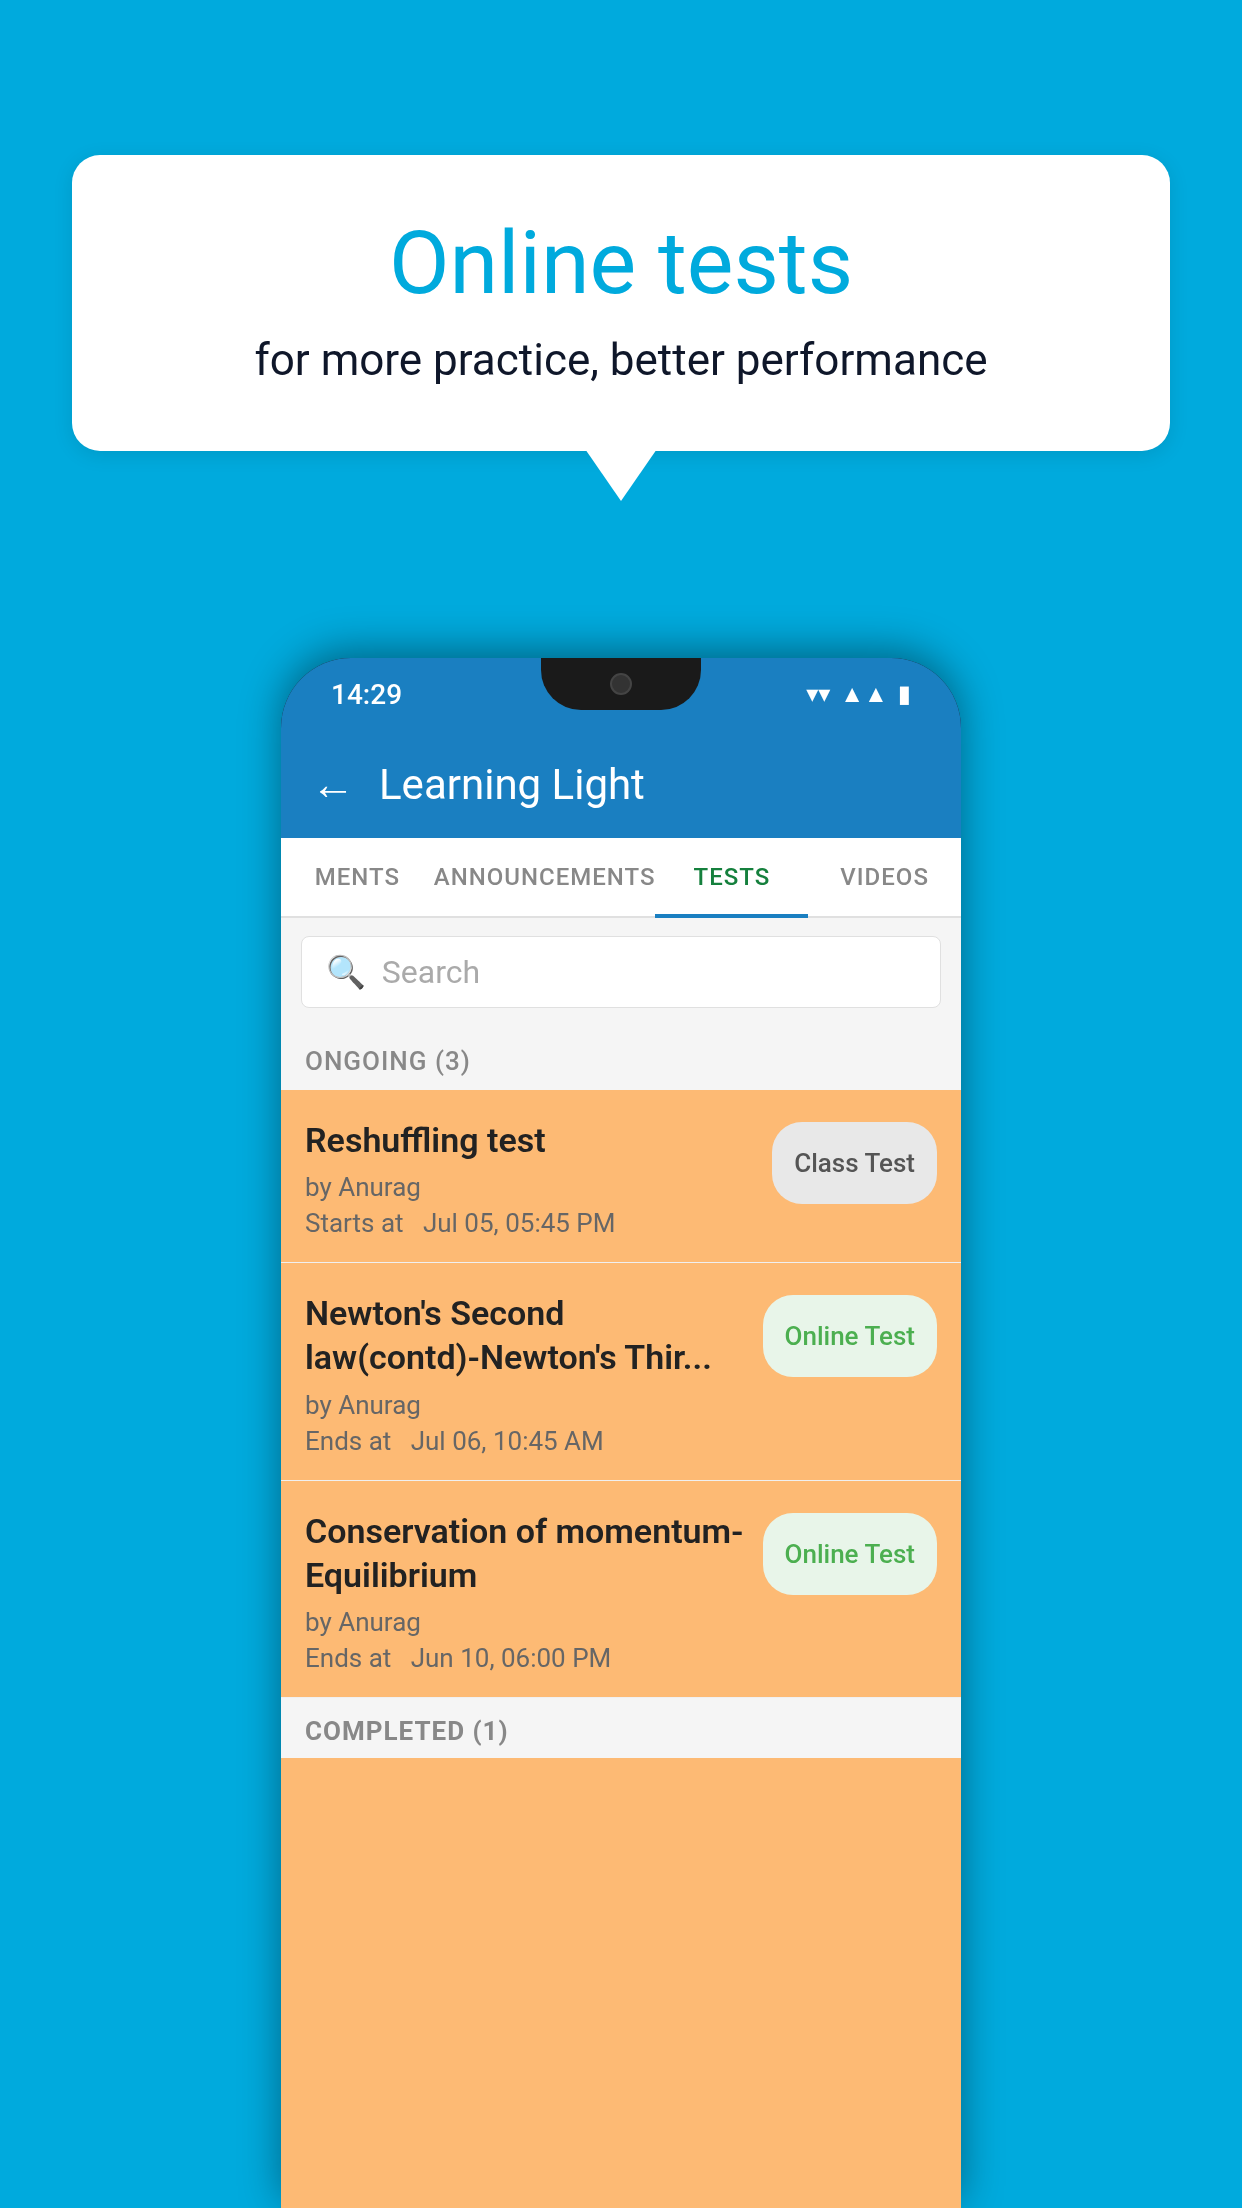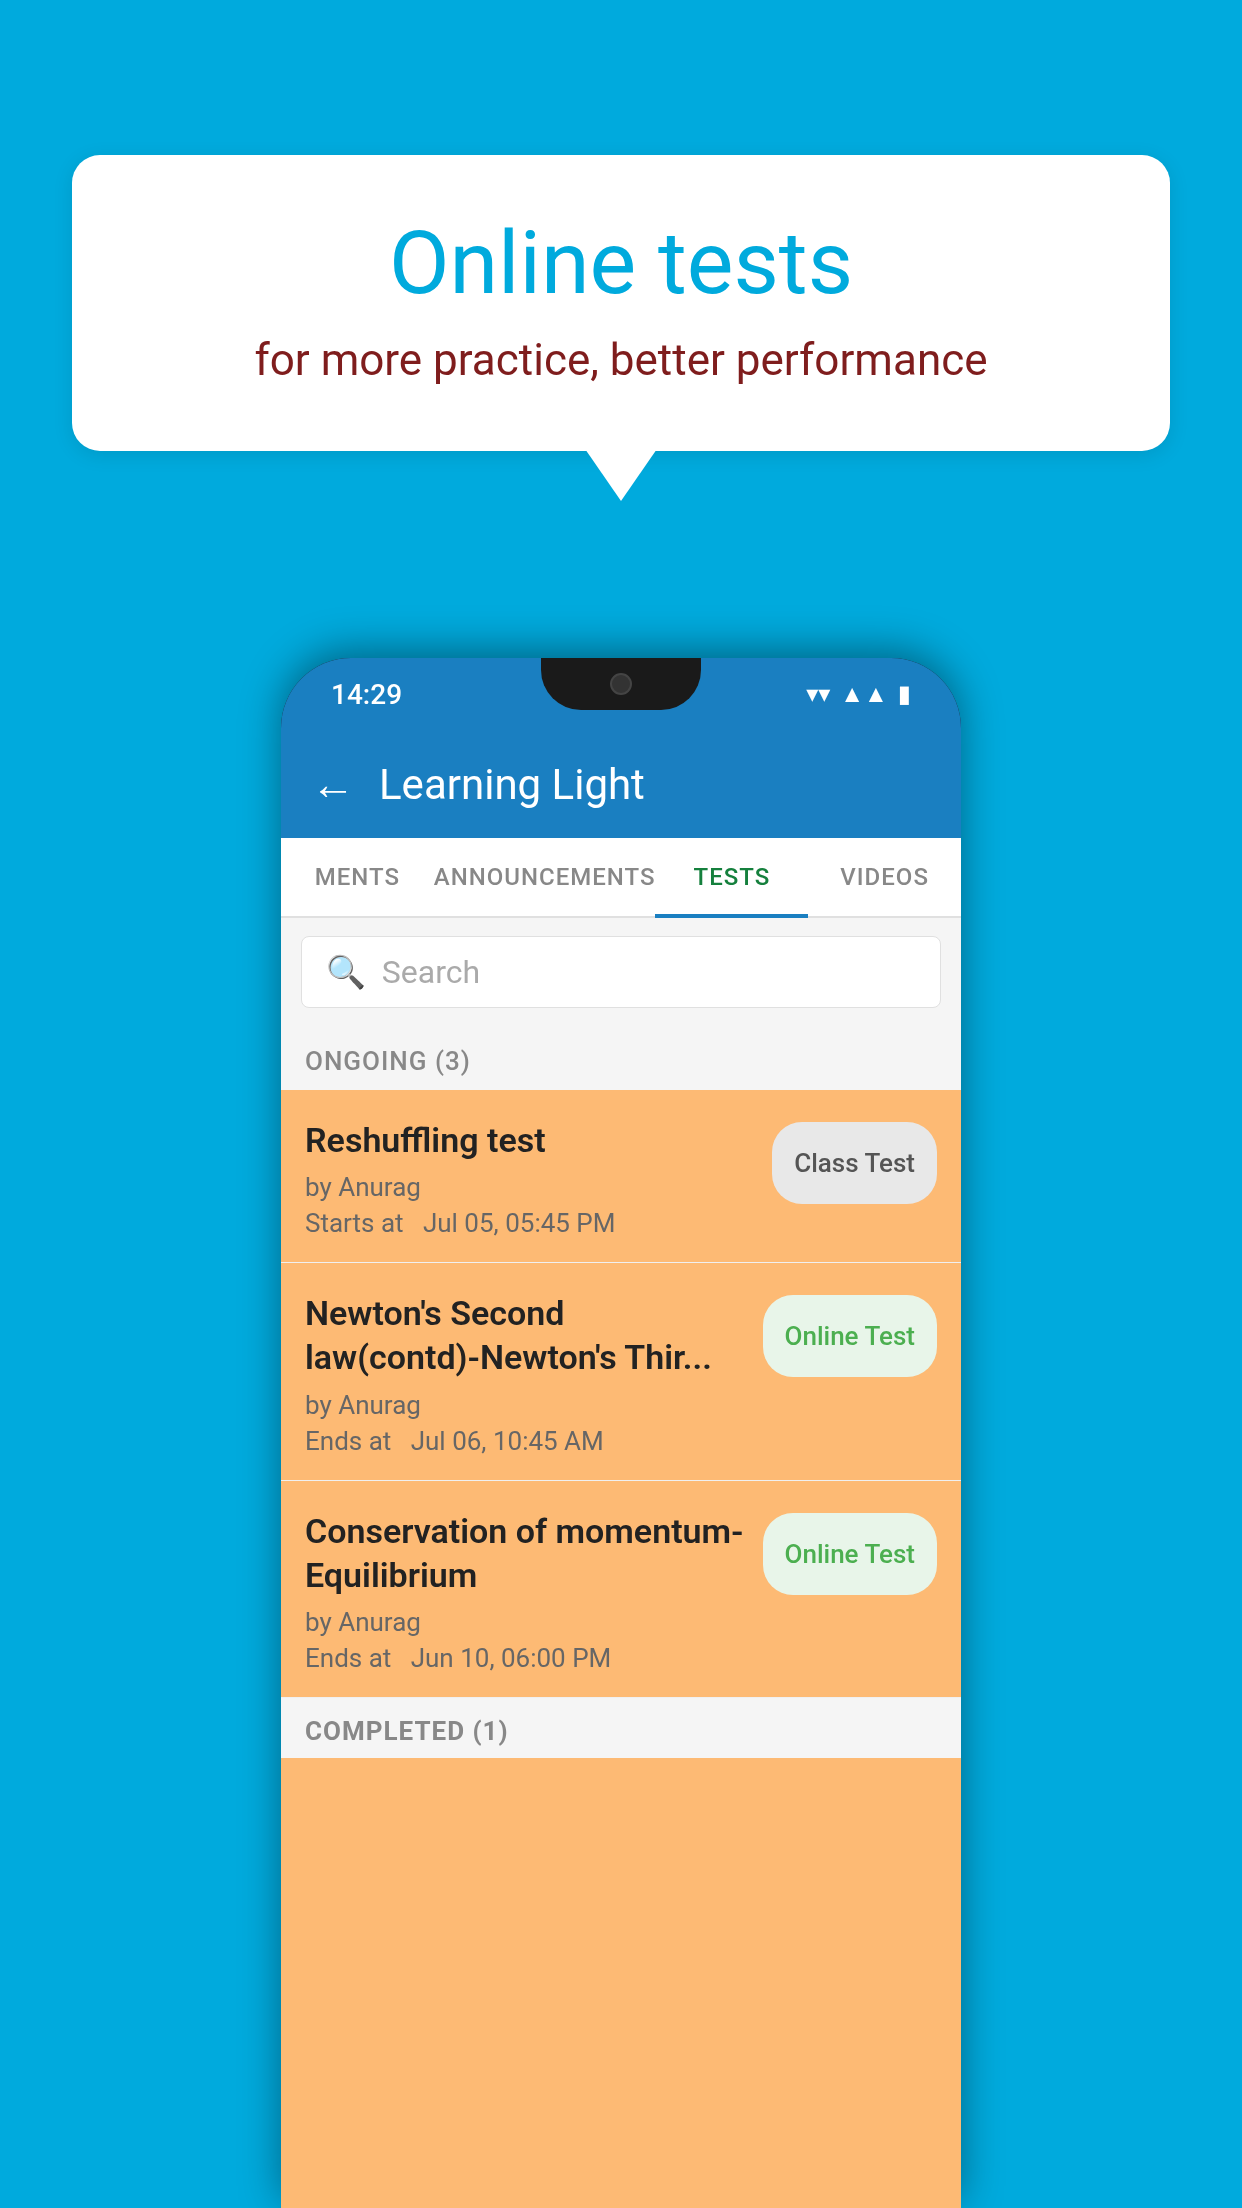--- a/index.html
+++ b/index.html
@@ -48,21 +48,21 @@
     .bubble-title {
       font-size: 88px;
       color: #00AADD;
       font-weight: 400;
       margin-bottom: 22px;
       line-height: 1.1;
     }
 
     .bubble-subtitle {
       font-size: 44px;
-      color: #7f1d1d;
+      color: #0f172a;
       font-weight: 400;
     }
 
     
     .phone-frame {
       position: absolute;
       bottom: 0;
       left: 50%;
       transform: translateX(-50%);
       width: 680px;

